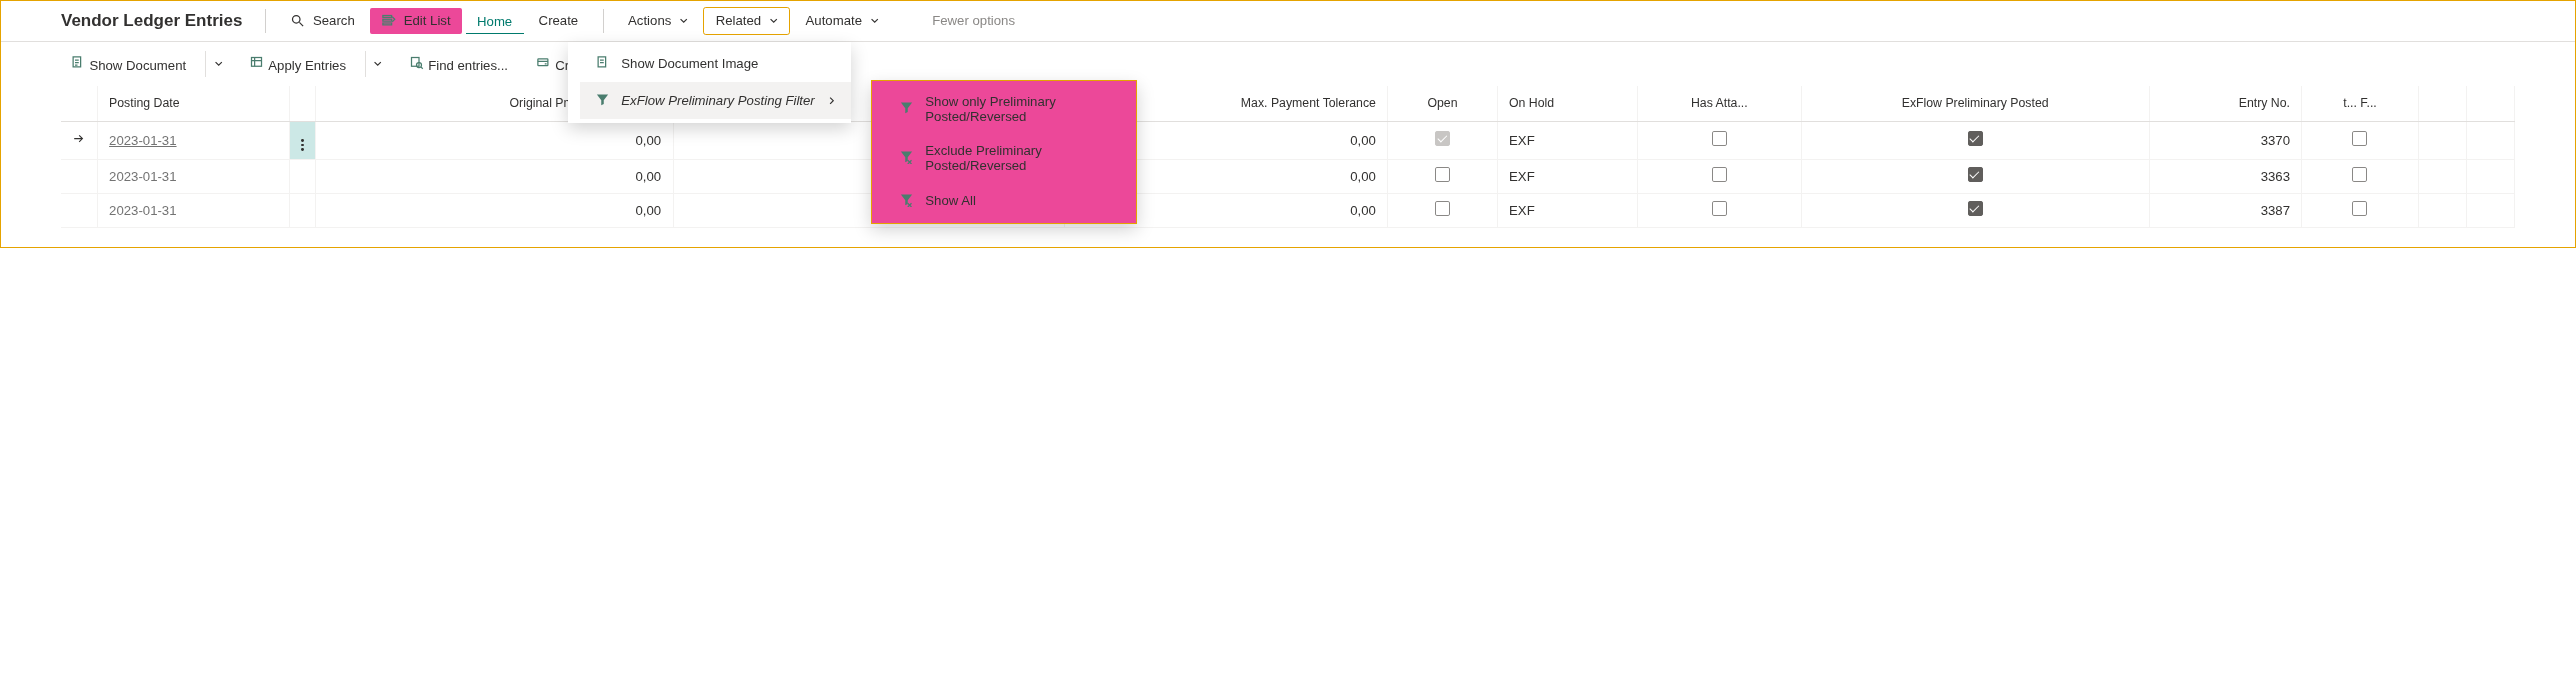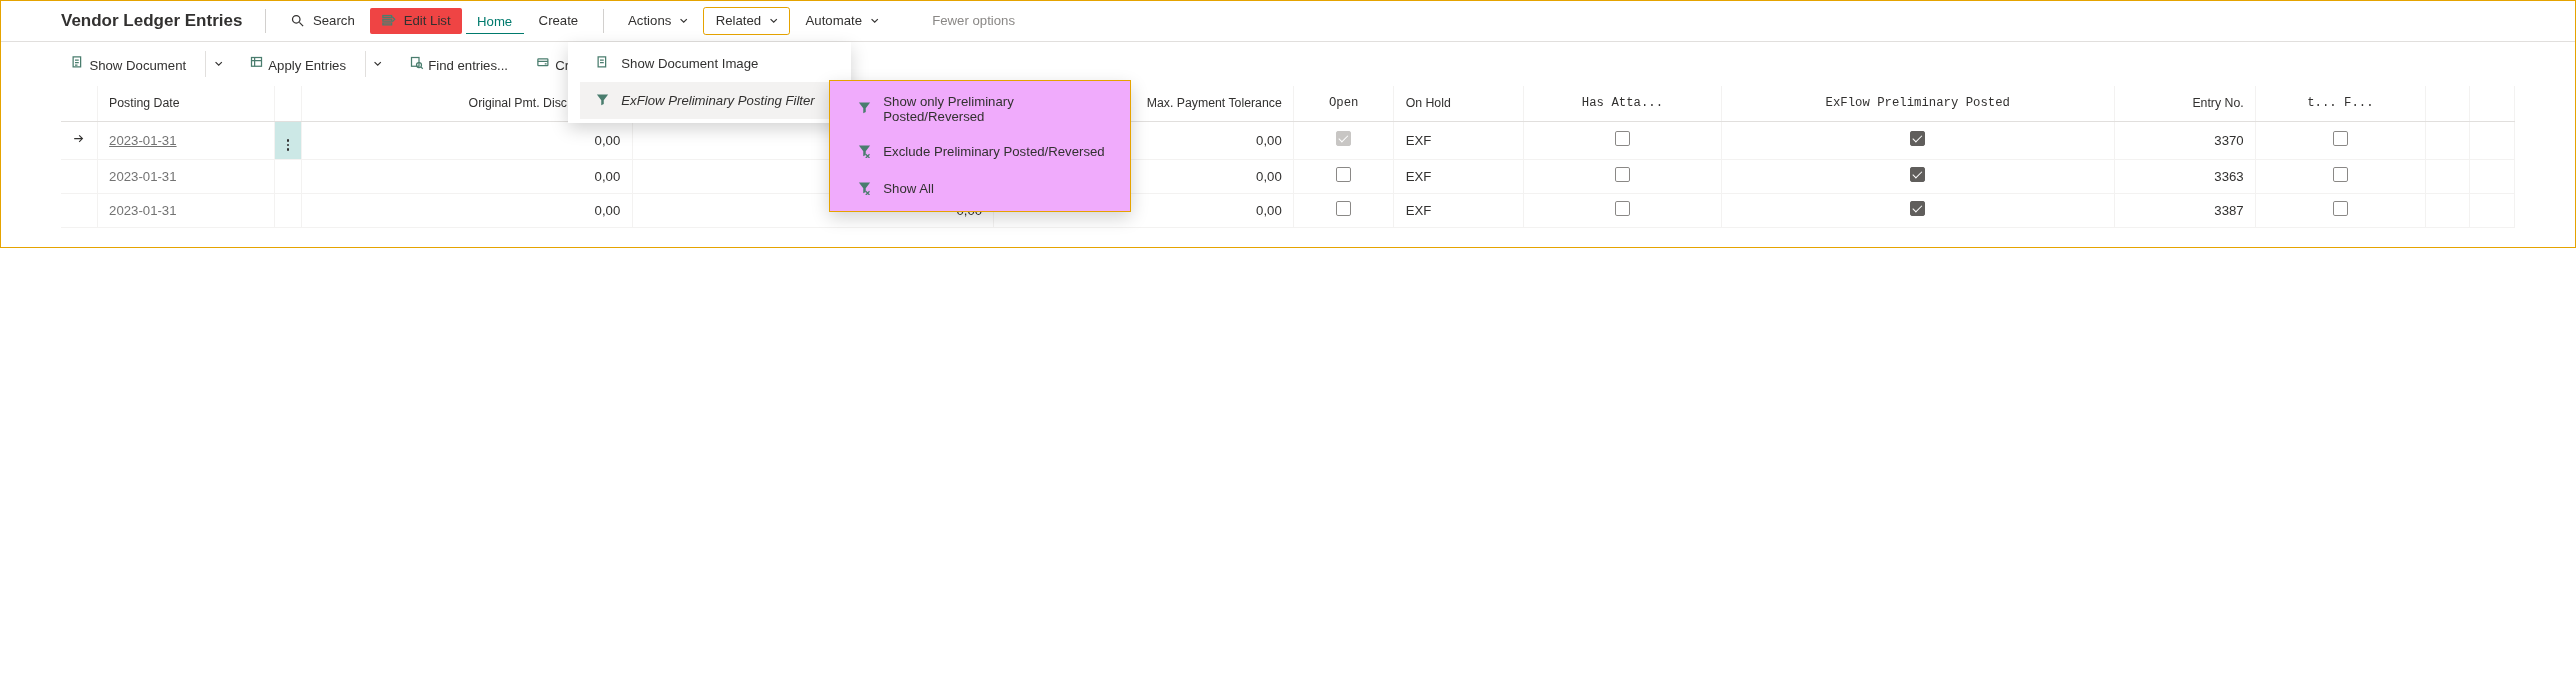--- a/index.html
+++ b/index.html
@@ -36,21 +36,21 @@
   }
   .page-title { font-size:17px; font-weight:600; margin-right:9.4px; }
   .vdiv { width:0.9px; height:24.6px; background:#d2d0ce; margin:0 9.4px; }
   .tb-btn {
     display:flex; align-items:center; gap:7.6px;
     padding:5.7px 11.3px; border-radius:1.9px;
     cursor:pointer;
     font-size:13.2px;
     color:#323130;
   }
-  .tb-btn.active-grey { background:#ef4444; }
+  .tb-btn.active-grey { background:#ec4899; }
   .tb-btn.home { color:#007a6d; border-bottom:1.9px solid #007a6d; border-radius:0; padding-bottom:3.8px; }
   .tb-btn .ico { width:15px; height:15px; display:flex; align-items:center; justify-content:center; }
   .tb-btn.related-hl { border:1.9px solid #e5a300; border-radius:2.8px; }
   .chev { width:9.4px; height:9.4px; }
   .fewer { color:#8a8886; }
   
   .toolbar2 {
     display:flex;
     align-items:center;
     padding:7.6px 60px;
@@ -76,21 +76,21 @@
     font-size:12.3px;
     color:#323130;
     text-align:right;
     padding:9.4px 11.3px;
     border-bottom:0.9px solid #e1dfdd;
     border-right:0.9px solid #f3f2f1;
     vertical-align: bottom;
     line-height:1.3;
   }
   th.left { text-align:left; }
-  th.center { text-align:center;font-family:Liberation Mono, monospace; }
+  th.center { text-align:center; }
   td {
     padding:7.6px 11.3px;
     border-right:0.9px solid #f3f2f1;
     border-bottom:0.9px solid #f3f2f1;
     text-align:right;
     font-size:13.2px;
   }
   td.left { text-align:left; }
   td.center { text-align:center; }
   .date-link { color:#737373; }
@@ -149,23 +149,23 @@
     font-size:13.2px;
     justify-content:flex-start;
     margin-left:12px;
   }
   .dropdown-item:hover, .dropdown-item.hover { background:#f3f2f1;font-style:italic; }
   .dropdown-item .arrow-right { margin-left:auto; }
   
   .submenu {
     position:absolute;
     top:38px;
-    left:828px;
-    width:302px;
-    background:#f0abfc;
+    left:870px;
+    width:266px;
+    background:#ec4899;
     border:1.9px solid #e5a300;
     box-shadow:0 5.7px 17px rgba(0,0,0,.18);
     z-index:31;
     padding:3.8px 0;
   }
   
   .icon-svg { flex-shrink:0; }
 </style>
 </head>
 <body>

